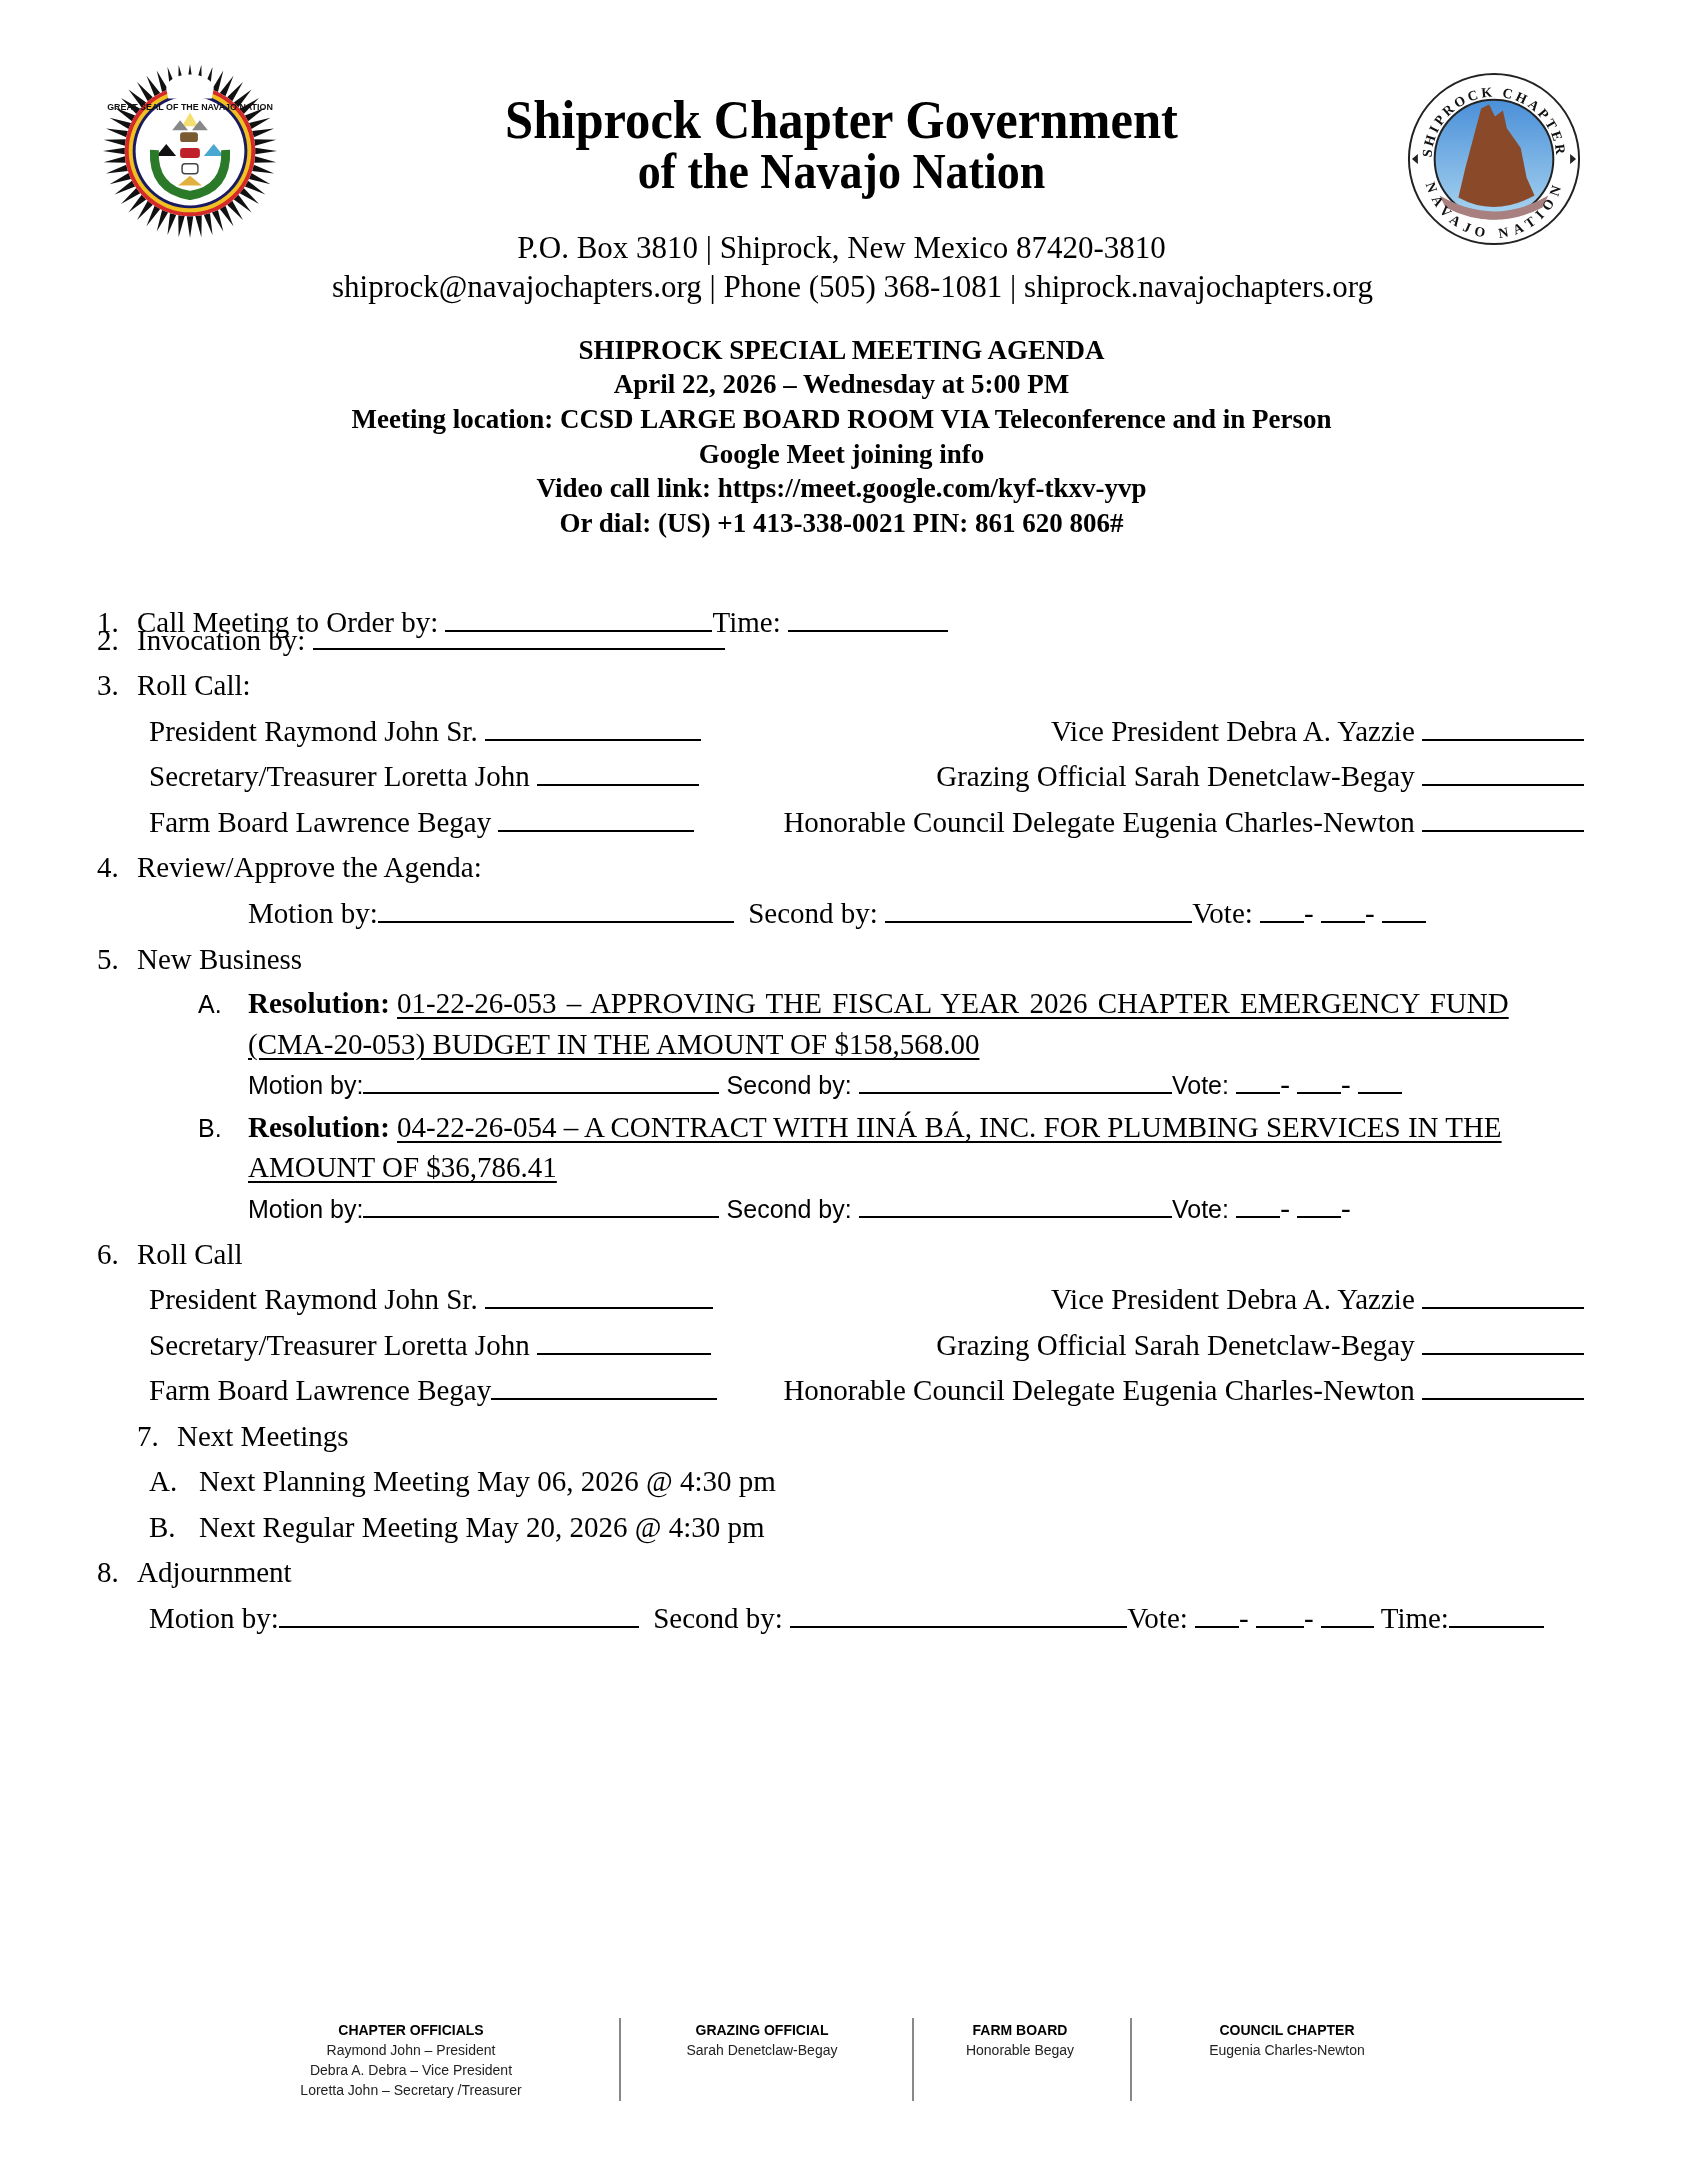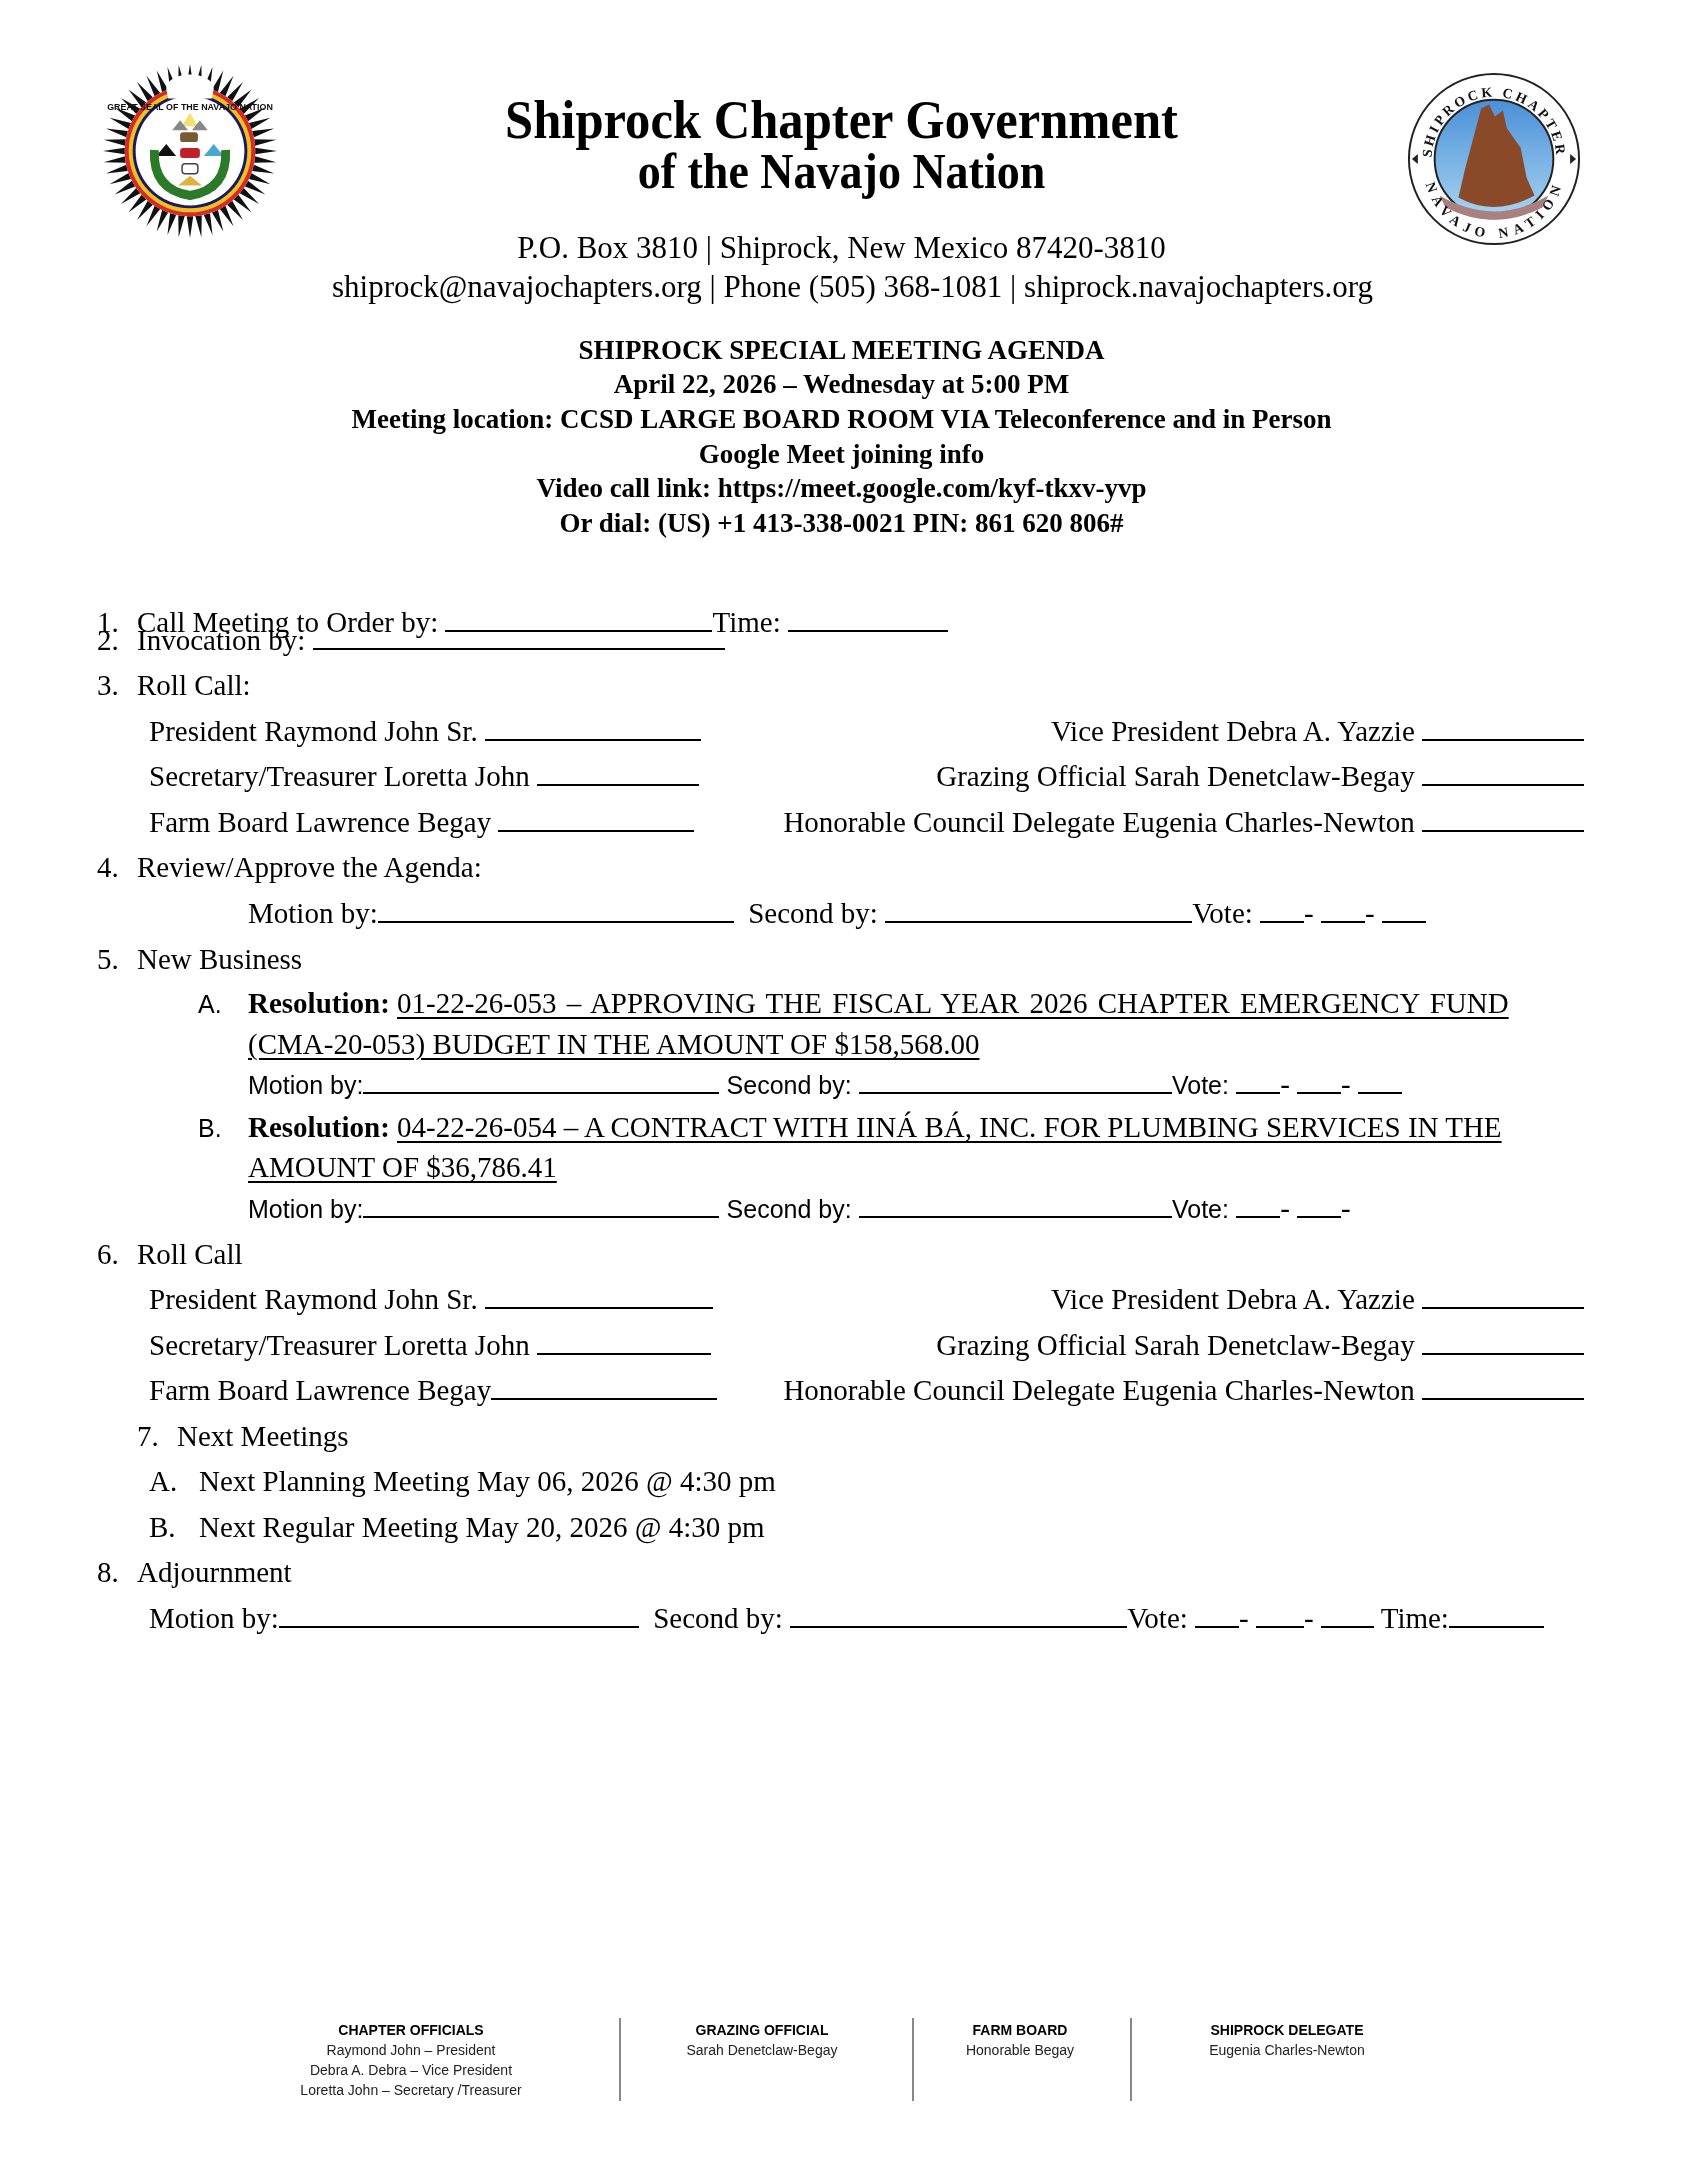--- a/index.html
+++ b/index.html
@@ -294,16 +294,16 @@
   <div class="fh">GRAZING OFFICIAL</div>
   <div>Sarah Denetclaw-Begay</div>
 </div>
 <div class="abs foot-div" style="left:912px;"></div>
 <div class="abs foot-col" style="left:931px; width:178px;">
   <div class="fh">FARM BOARD</div>
   <div>Honorable Begay</div>
 </div>
 <div class="abs foot-div" style="left:1130px;"></div>
 <div class="abs foot-col" style="left:1168px; width:238px;">
-  <div class="fh">SHIPROCK DELEGATE</div>
+  <div class="fh">COUNCIL CHAPTER</div>
   <div>Eugenia Charles-Newton</div>
 </div>
 
 
 </body></html>

